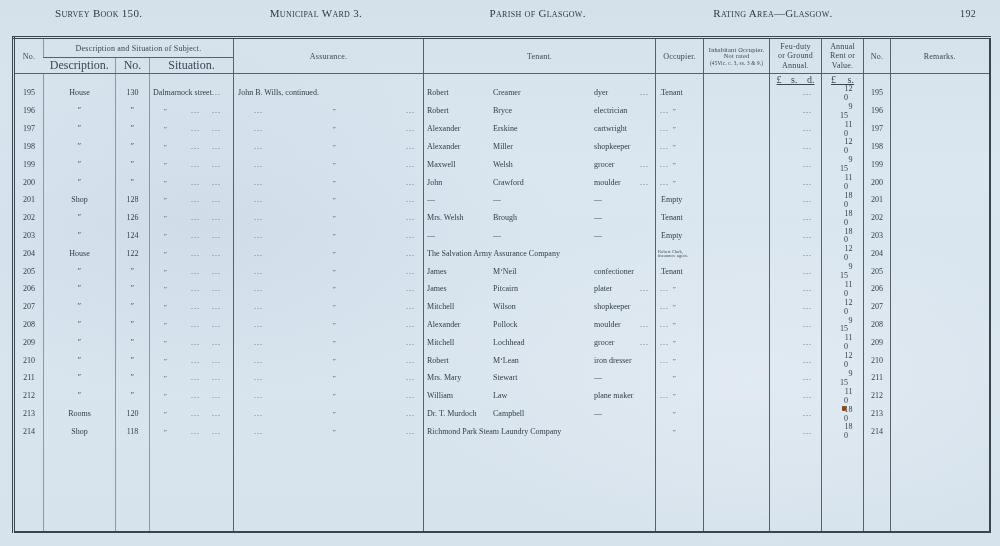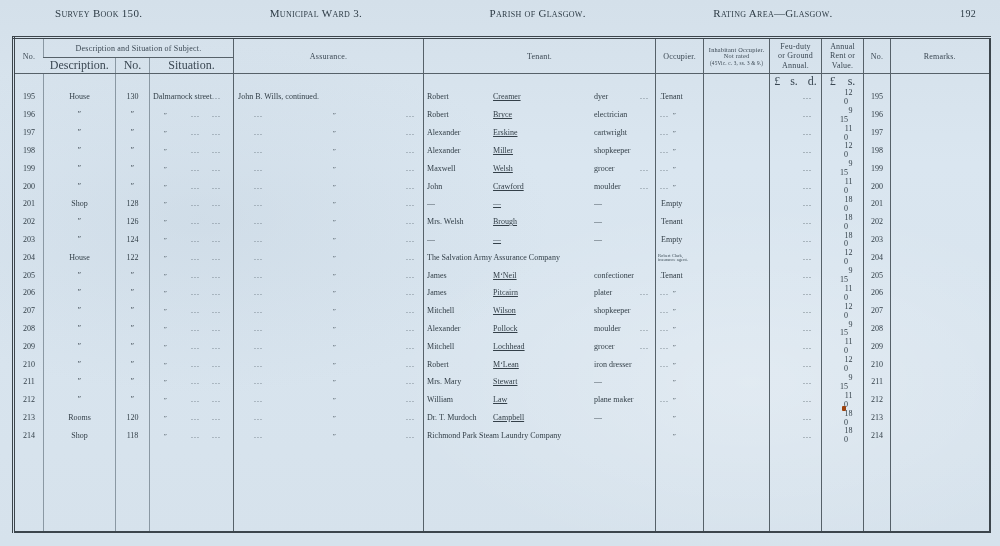--- a/index.html
+++ b/index.html
@@ -39,41 +39,41 @@
   tr.h1{height:20px;}
   tr.h1 th{font-size:8px;letter-spacing:.2px;}
   tr.h2{height:13px;}
   tr.h2 th{font-size:12px;}
   th.pre{white-space:pre-line;font-size:7.5px;line-height:1.15;}
   .inh1{font-size:6.3px;line-height:6.5px;}
   .inh2{font-size:6.3px;line-height:6.5px;}
   .inh3{font-size:5.2px;line-height:6px;}
   
   tr.cur{height:11px;}
-  tr.cur td{font-size:12px;color:#3a4752;}
+  tr.cur td{font-size:10px;color:#3a4752;text-decoration:underline;}
   td.curfeu{text-align:center;word-spacing:7px;}
   td.currul{text-align:center;word-spacing:9px;}
   
   tr.row{height:8.9px;}
   tr.row td{font-size:8px;line-height:8.9px;color:#344049;}
   td.c{vertical-align:middle;}
   .cen{text-align:center;}
   .dit{font-size:7px;}
   td.sit{padding:0;}
   .sitwrap,.propwrap,.tenwrap,.rentwrap{display:flex;align-items:center;height:100%;}
   .sit-t{padding-left:3px;}
   .sit-d{padding-left:14px;font-size:7px;}
   .flex1{flex:1;}
   .dots{letter-spacing:1px;color:#44525c;}
   .sitwrap .dots{width:21px;flex:none;text-align:left;}
   .prop-t{padding-left:4px;text-align:right;}
   .propwrap{justify-content:space-between;padding:0 8px 0 20px;}
   .dit-c{font-size:7px;}
   .t-f{width:66px;flex:none;padding-left:3px;}
-  .t-l{width:80px;flex:none;text-decoration:underline;}
+  .t-l{width:80px;flex:none;}
   .t-o{width:46px;flex:none;padding-left:21px;}
   .t-d{width:20px;flex:none;letter-spacing:1px;color:#44525c;}
   .ten-co{padding-left:3px;}
   .occ-t{padding-left:5px;}
   .occ-d{padding-left:17px;font-size:7px;}
   .occ-small{padding-left:2px;font-size:4.6px;line-height:4.6px;color:#41505a;}
   td.feu{text-align:right;padding-right:9px;letter-spacing:1px;color:#44525c;}
   .rentwrap{justify-content:flex-end;flex-direction:column;}
   .r-l{width:20px;flex:none;text-align:right;}
   .r-s{width:15px;flex:none;text-align:right;padding-right:4px;}

